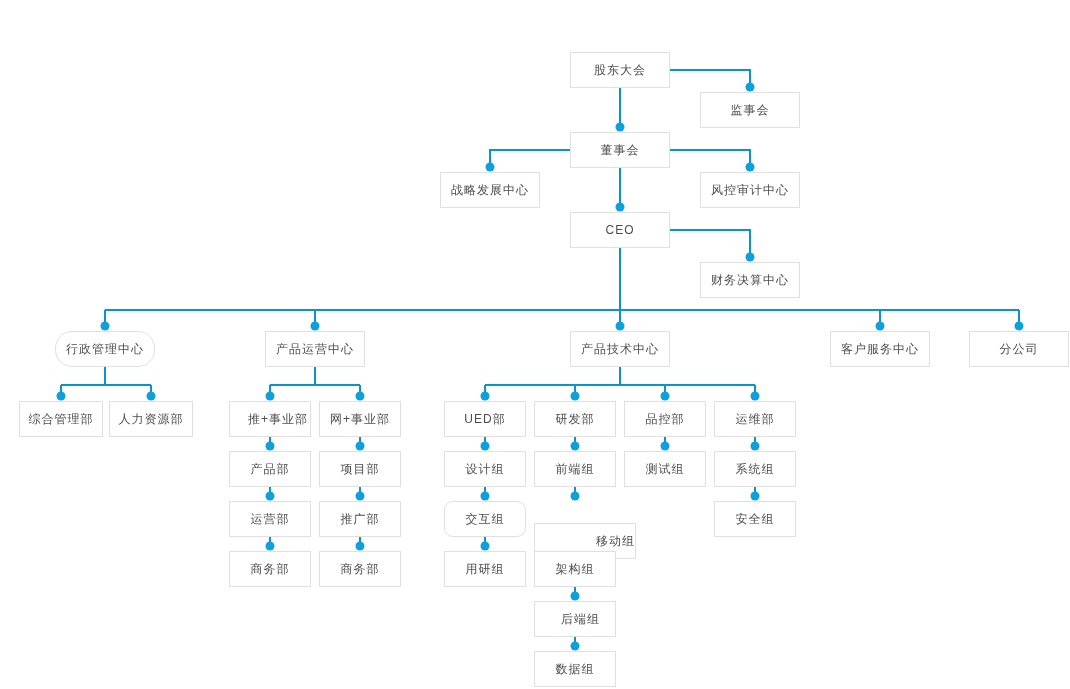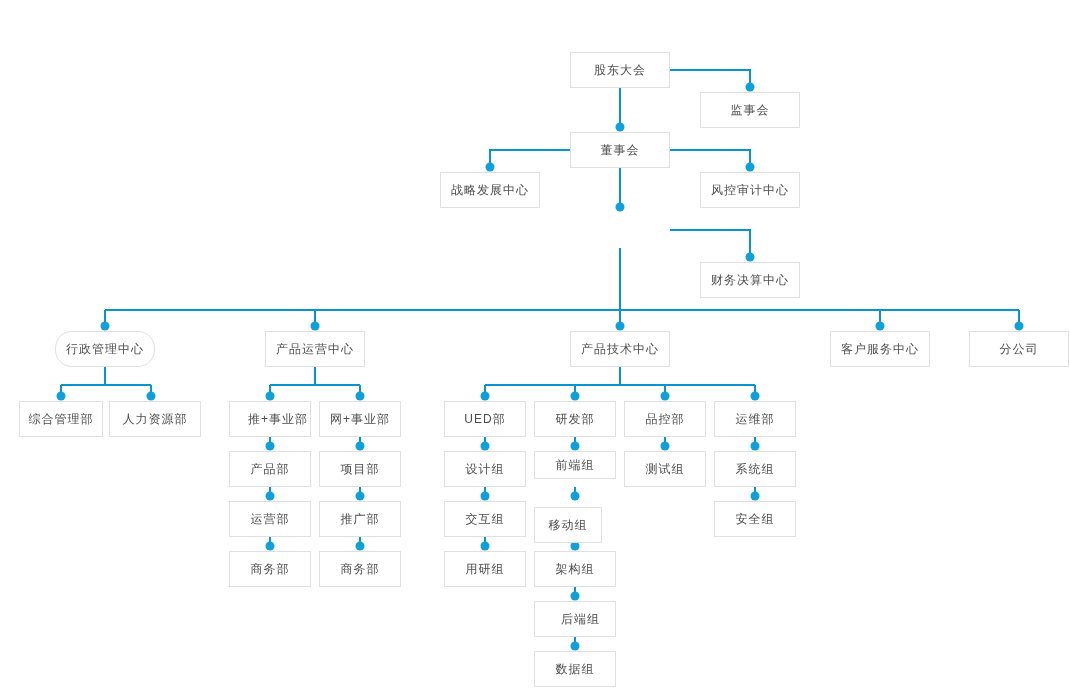--- a/index.html
+++ b/index.html
@@ -142,20 +142,23 @@
       </div>
       <div class="node" style="left: 570px; top: 132px; width: 100px; height: 36px;">
         <span>董事会</span>
       </div>
       <div class="node" style="left: 440px; top: 172px; width: 100px; height: 36px;">
         <span>战略发展中心</span>
       </div>
       <div class="node" style="left: 700px; top: 172px; width: 100px; height: 36px;">
         <span>风控审计中心</span>
       </div>
+      <div class="node" style="left: 570px; top: 212px; width: 100px; height: 36px;">
+        <span>CEO</span>
+      </div>
       <div class="node" style="left: 700px; top: 262px; width: 100px; height: 36px; text-align: center;">
         <span>财务决算中心</span>
       </div>
       <div class="node" style="left: 55px; top: 331px; width: 100px; height: 36px; border-radius: 17px;">
         <span>行政管理中心</span>
       </div>
       <div class="node" style="left: 265px; top: 331px; width: 100px; height: 36px;">
         <span>产品运营中心</span>
       </div>
       <div class="node" style="left: 570px; top: 331px; width: 100px; height: 36px;">
@@ -163,21 +166,21 @@
       </div>
       <div class="node" style="left: 830px; top: 331px; width: 100px; height: 36px;">
         <span>客户服务中心</span>
       </div>
       <div class="node" style="left: 969px; top: 331px; width: 100px; height: 36px;">
         <span>分公司</span>
       </div>
       <div class="node" style="left: 19px; top: 401px; width: 84px; height: 36px;">
         <span>综合管理部</span>
       </div>
-      <div class="node" style="left: 109px; top: 401px; width: 92px; height: 36px;">
+      <div class="node" style="left: 109px; top: 401px; width: 84px; height: 36px;">
         <span>人力资源部</span>
       </div>
       <div class="node" style="left: 229px; top: 401px; width: 82px; height: 36px; padding-left: 16px;">
         <span>推+事业部</span>
       </div>
       <div class="node" style="left: 319px; top: 401px; width: 82px; height: 36px;">
         <span>网+事业部</span>
       </div>
       <div class="node" style="left: 229px; top: 451px; width: 82px; height: 36px;">
         <span>产品部</span>
@@ -205,33 +208,33 @@
       </div>
       <div class="node" style="left: 624px; top: 401px; width: 82px; height: 36px;">
         <span>品控部</span>
       </div>
       <div class="node" style="left: 714px; top: 401px; width: 82px; height: 36px;">
         <span>运维部</span>
       </div>
       <div class="node" style="left: 444px; top: 451px; width: 82px; height: 36px;">
         <span>设计组</span>
       </div>
-      <div class="node" style="left: 534px; top: 451px; width: 82px; height: 28px;">
+      <div class="node" style="left: 534px; top: 451px; width: 82px; height: 36px;">
         <span>前端组</span>
       </div>
       <div class="node" style="left: 624px; top: 451px; width: 82px; height: 36px;">
         <span>测试组</span>
       </div>
       <div class="node" style="left: 714px; top: 451px; width: 82px; height: 36px;">
         <span>系统组</span>
       </div>
-      <div class="node" style="left: 444px; top: 501px; width: 82px; height: 36px;">
+      <div class="node" style="left: 444px; top: 501px; width: 82px; height: 36px; border-radius: 9px;">
         <span>交互组</span>
       </div>
-      <div class="node" style="left: 534px; top: 507px; width: 68px; height: 36px;">
+      <div class="node" style="left: 534px; top: 523px; width: 102px; height: 36px; justify-content: flex-end;">
         <span>移动组</span>
       </div>
       <div class="node" style="left: 714px; top: 501px; width: 82px; height: 36px;">
         <span>安全组</span>
       </div>
       <div class="node" style="left: 444px; top: 551px; width: 82px; height: 36px;">
         <span>用研组</span>
       </div>
       <div class="node" style="left: 534px; top: 551px; width: 82px; height: 36px;">
         <span>架构组</span>

